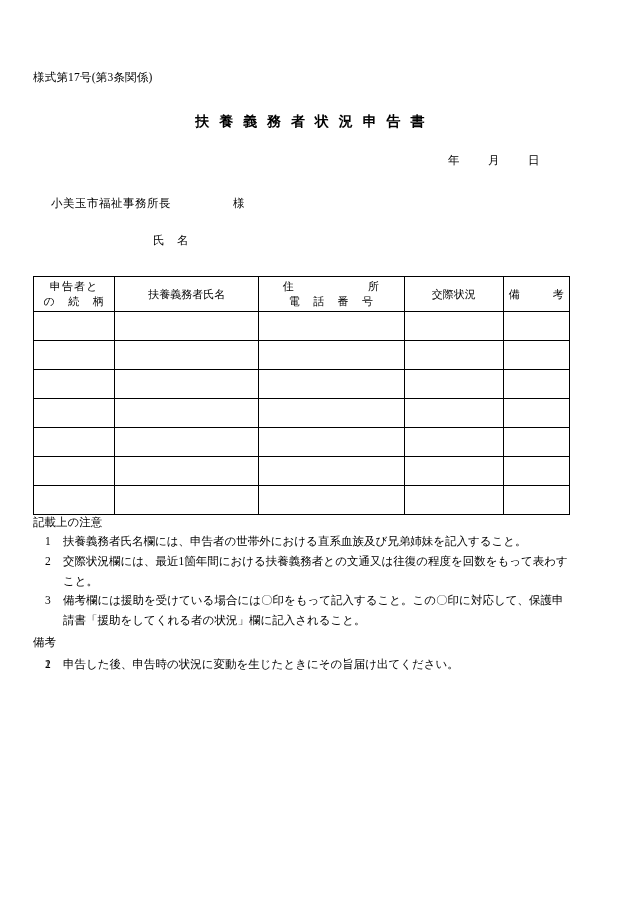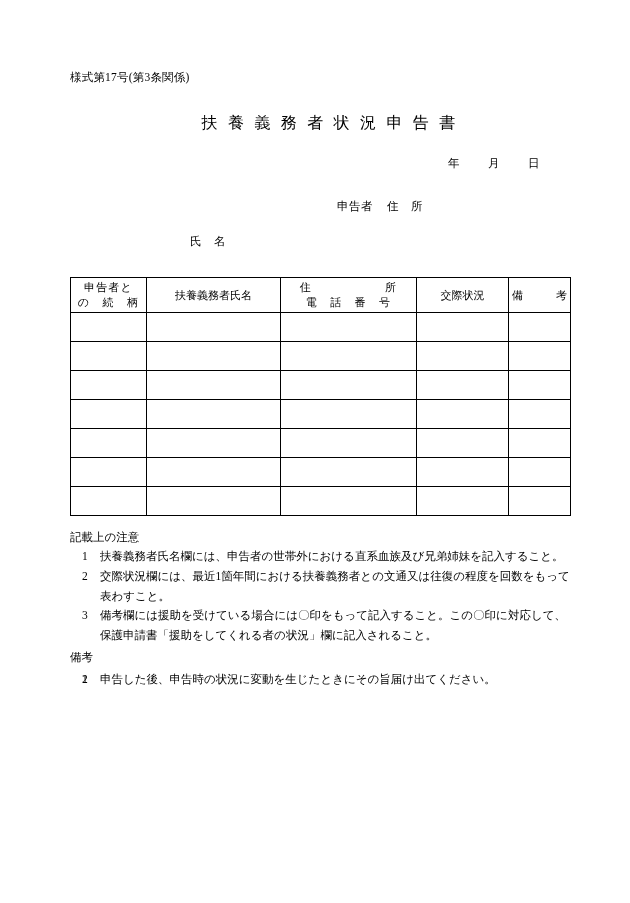--- a/index.html
+++ b/index.html
@@ -14,33 +14,34 @@
     color: #000000;
     font-size: 11px;
     position: relative;
     overflow: hidden;
   }
   .page {
     position: relative;
     width: 630px;
     height: 903px;
     box-sizing: border-box;
-    padding: 70px 60px 40px 70px;
+    padding: 70px 60px 40px 33px;
   }
   .form-no {
     font-size: 11.5px;
     letter-spacing: 0.2px;
     margin: 0 0 28px 0;
   }
   .doc-title {
     text-align: center;
-    font-size: 16px;
+    font-size: 14px;
     letter-spacing: 3.2px;
     margin: 0 0 22px 0;
     padding-left: 20px;
+    font-weight: bold;
   }
   .date-line {
     text-align: right;
     font-size: 11.5px;
     margin: 0 30px 28px 0;
     letter-spacing: 0.5px;
   }
   .date-line span.sep {
     display: inline-block;
     width: 28px;
@@ -75,21 +76,20 @@
   .lead {
     font-size: 11.5px;
     line-height: 1.75;
     margin: 0 0 18px 0;
     text-indent: 16px;
   }
   table.main {
     border-collapse: collapse;
     width: 100%;
     table-layout: fixed;
-    margin-bottom: 14px;
   }
   table.main td, table.main th {
     border: 1px solid #000000;
     font-weight: normal;
     font-size: 11px;
     text-align: center;
     vertical-align: middle;
     padding: 0;
   }
   table.main thead th {
@@ -141,24 +141,24 @@
 <div class="page">
 
   <div class="form-no">様式第17号(第3条関係)</div>
 
   <div class="doc-title">扶 養 義 務 者 状 況 申 告 書</div>
 
   <div class="date-line">
     <span>年</span><span class="sep"></span><span>月</span><span class="sep"></span><span>日</span>
   </div>
 
-
-  <div class="applicant-addr">
-    <span>申告者</span><span class="gap"></span><span>住　所</span>
+  <div class="addressee">
+    <span>小美玉市福祉事務所長</span><span class="sama">様</span>
   </div>
+
 
   <div class="applicant-name">
     <span>氏　名</span>
   </div>
 
 
   <table class="main">
     <colgroup>
       <col class="col1">
         <col class="col2">

